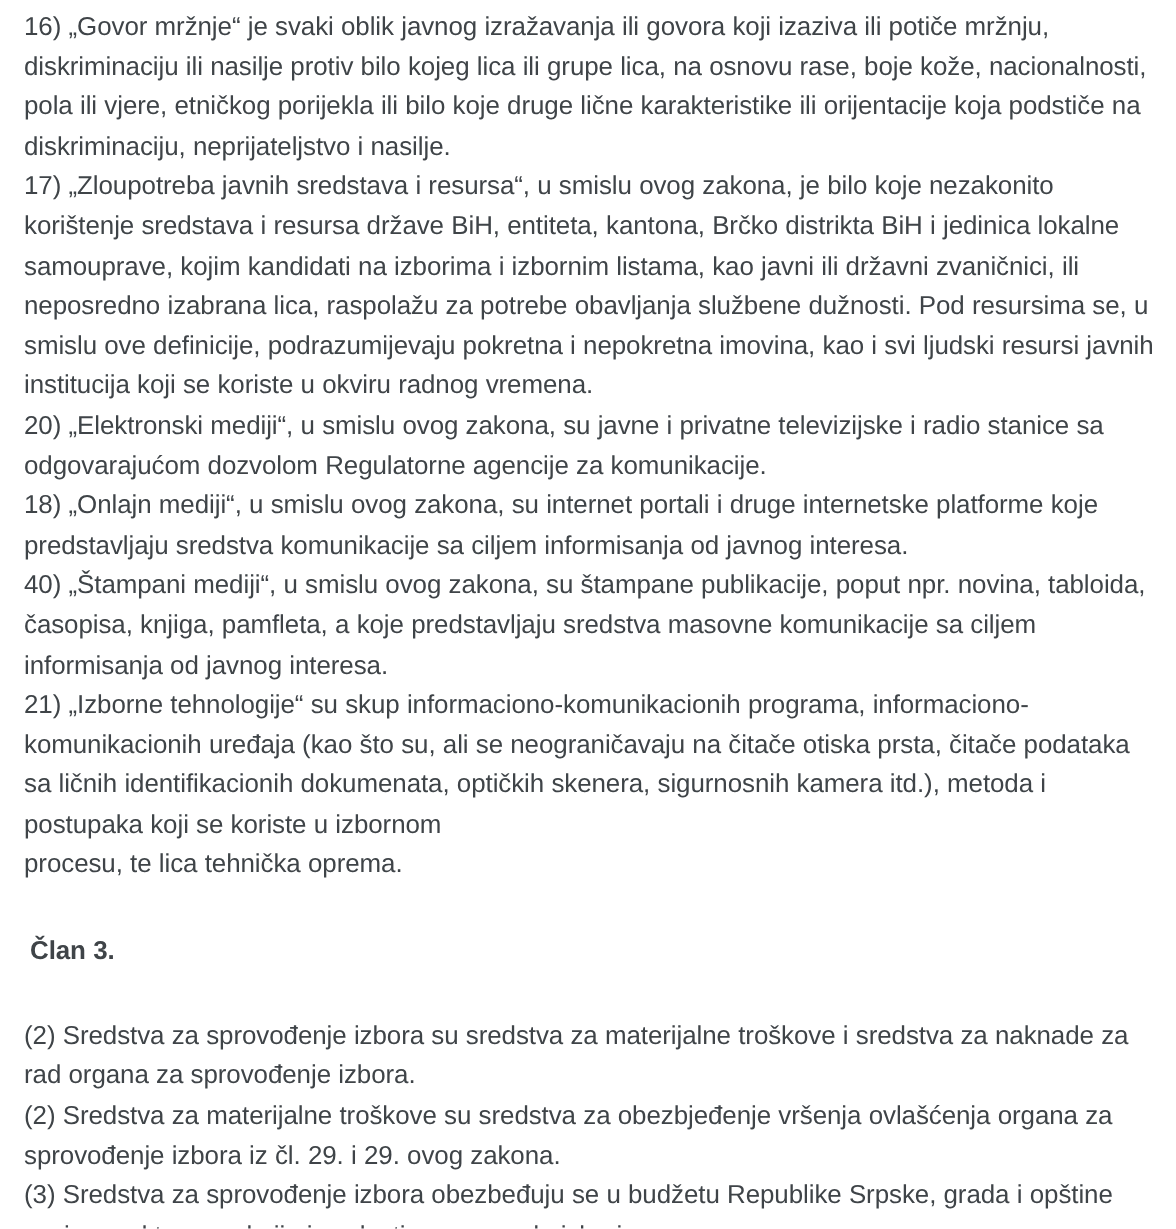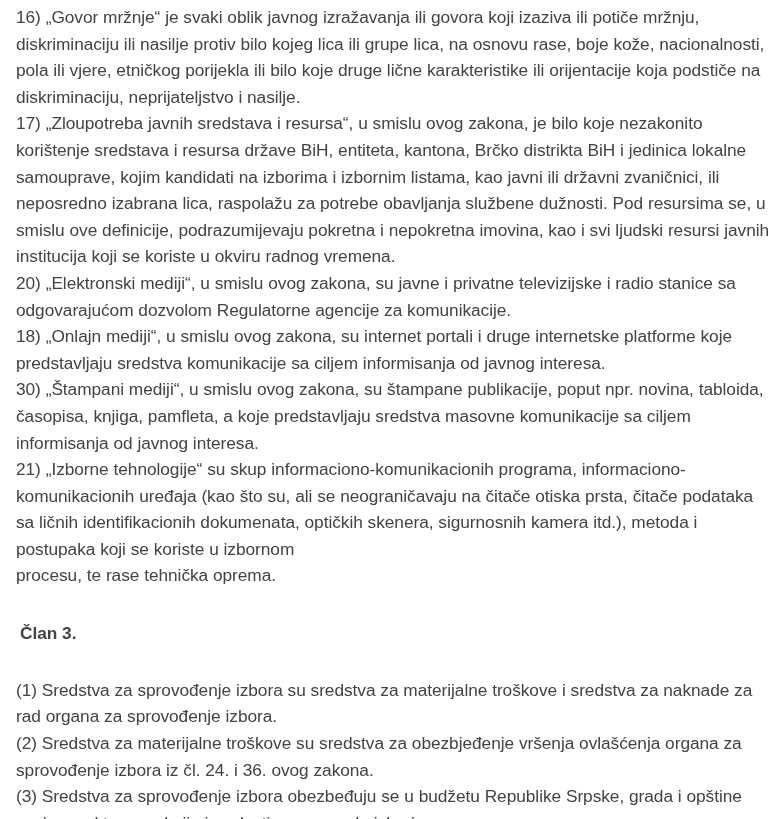--- a/index.html
+++ b/index.html
@@ -52,32 +52,32 @@
   <div class="doc-body">
 
     <p class="para">16) „Govor mržnje“ je svaki oblik javnog izražavanja ili govora koji izaziva ili potiče mržnju, diskriminaciju ili nasilje protiv bilo kojeg lica ili grupe lica, na osnovu rase, boje kože, nacionalnosti, pola ili vjere, etničkog porijekla ili bilo koje druge lične karakteristike ili orijentacije koja podstiče na diskriminaciju, neprijateljstvo i nasilje.</p>
 
     <p class="para">17) „Zloupotreba javnih sredstava i resursa“, u smislu ovog zakona, je bilo koje nezakonito korištenje sredstava i resursa države BiH, entiteta, kantona, Brčko distrikta BiH i jedinica lokalne samouprave, kojim kandidati na izborima i izbornim listama, kao javni ili državni zvaničnici, ili neposredno izabrana lica, raspolažu za potrebe obavljanja službene dužnosti. Pod resursima se, u smislu ove definicije, podrazumijevaju pokretna i nepokretna imovina, kao i svi ljudski resursi javnih institucija koji se koriste u okviru radnog vremena.</p>
 
     <p class="para">20) „Elektronski mediji“, u smislu ovog zakona, su javne i privatne televizijske i radio stanice sa odgovarajućom dozvolom Regulatorne agencije za komunikacije.</p>
 
     <p class="para">18) „Onlajn mediji“, u smislu ovog zakona, su internet portali i druge internetske platforme koje predstavljaju sredstva komunikacije sa ciljem informisanja od javnog interesa.</p>
 
-    <p class="para">30) „Štampani mediji“, u smislu ovog zakona, su štampane publikacije, poput npr. novina, tabloida, časopisa, knjiga, pamfleta, a koje predstavljaju sredstva masovne komunikacije sa ciljem informisanja od javnog interesa.</p>
+    <p class="para">40) „Štampani mediji“, u smislu ovog zakona, su štampane publikacije, poput npr. novina, tabloida, časopisa, knjiga, pamfleta, a koje predstavljaju sredstva masovne komunikacije sa ciljem informisanja od javnog interesa.</p>
 
     <p class="para">21) „Izborne tehnologije“ su skup informaciono-komunikacionih programa, informaciono-komunikacionih uređaja (kao što su, ali se neograničavaju na čitače otiska prsta, čitače podataka sa ličnih identifikacionih dokumenata, optičkih skenera, sigurnosnih kamera itd.), metoda i postupaka koji se koriste u izbornom</p>
 
-    <p class="para">procesu, te rase tehnička oprema.</p>
+    <p class="para">procesu, te lica tehnička oprema.</p>
 
     <div class="blank-line"></div>
 
     <p class="heading-line">Član 3.</p>
 
     <div class="blank-line"></div>
 
-    <p class="para">(1) Sredstva za sprovođenje izbora su sredstva za materijalne troškove i sredstva za naknade za rad organa za sprovođenje izbora.</p>
+    <p class="para">(2) Sredstva za sprovođenje izbora su sredstva za materijalne troškove i sredstva za naknade za rad organa za sprovođenje izbora.</p>
 
-    <p class="para">(2) Sredstva za materijalne troškove su sredstva za obezbjeđenje vršenja ovlašćenja organa za sprovođenje izbora iz čl. 24. i 36. ovog zakona.</p>
+    <p class="para">(2) Sredstva za materijalne troškove su sredstva za obezbjeđenje vršenja ovlašćenja organa za sprovođenje izbora iz čl. 29. i 29. ovog zakona.</p>
 
     <p class="para">(3) Sredstva za sprovođenje izbora obezbeđuju se u budžetu Republike Srpske, grada i opštine zavisno od toga za koji nivo vlasti se sprovode izbori.</p>
 
   </div>
 </div>
 
 </body></html>

